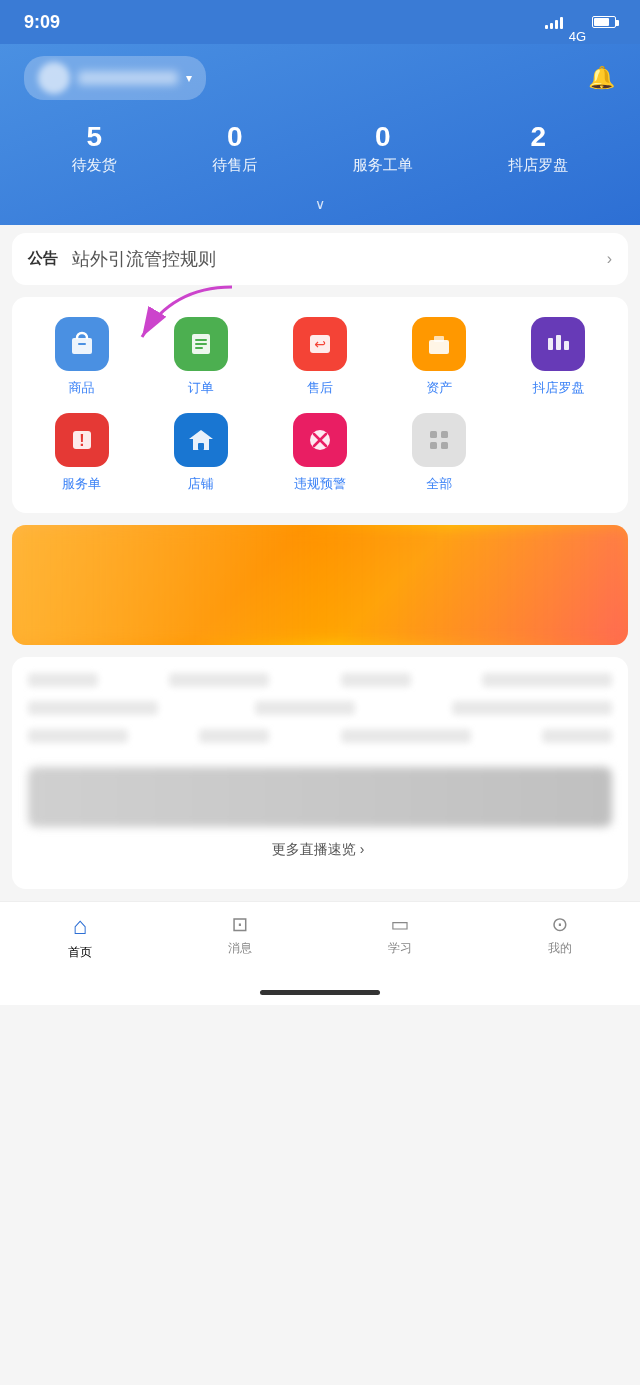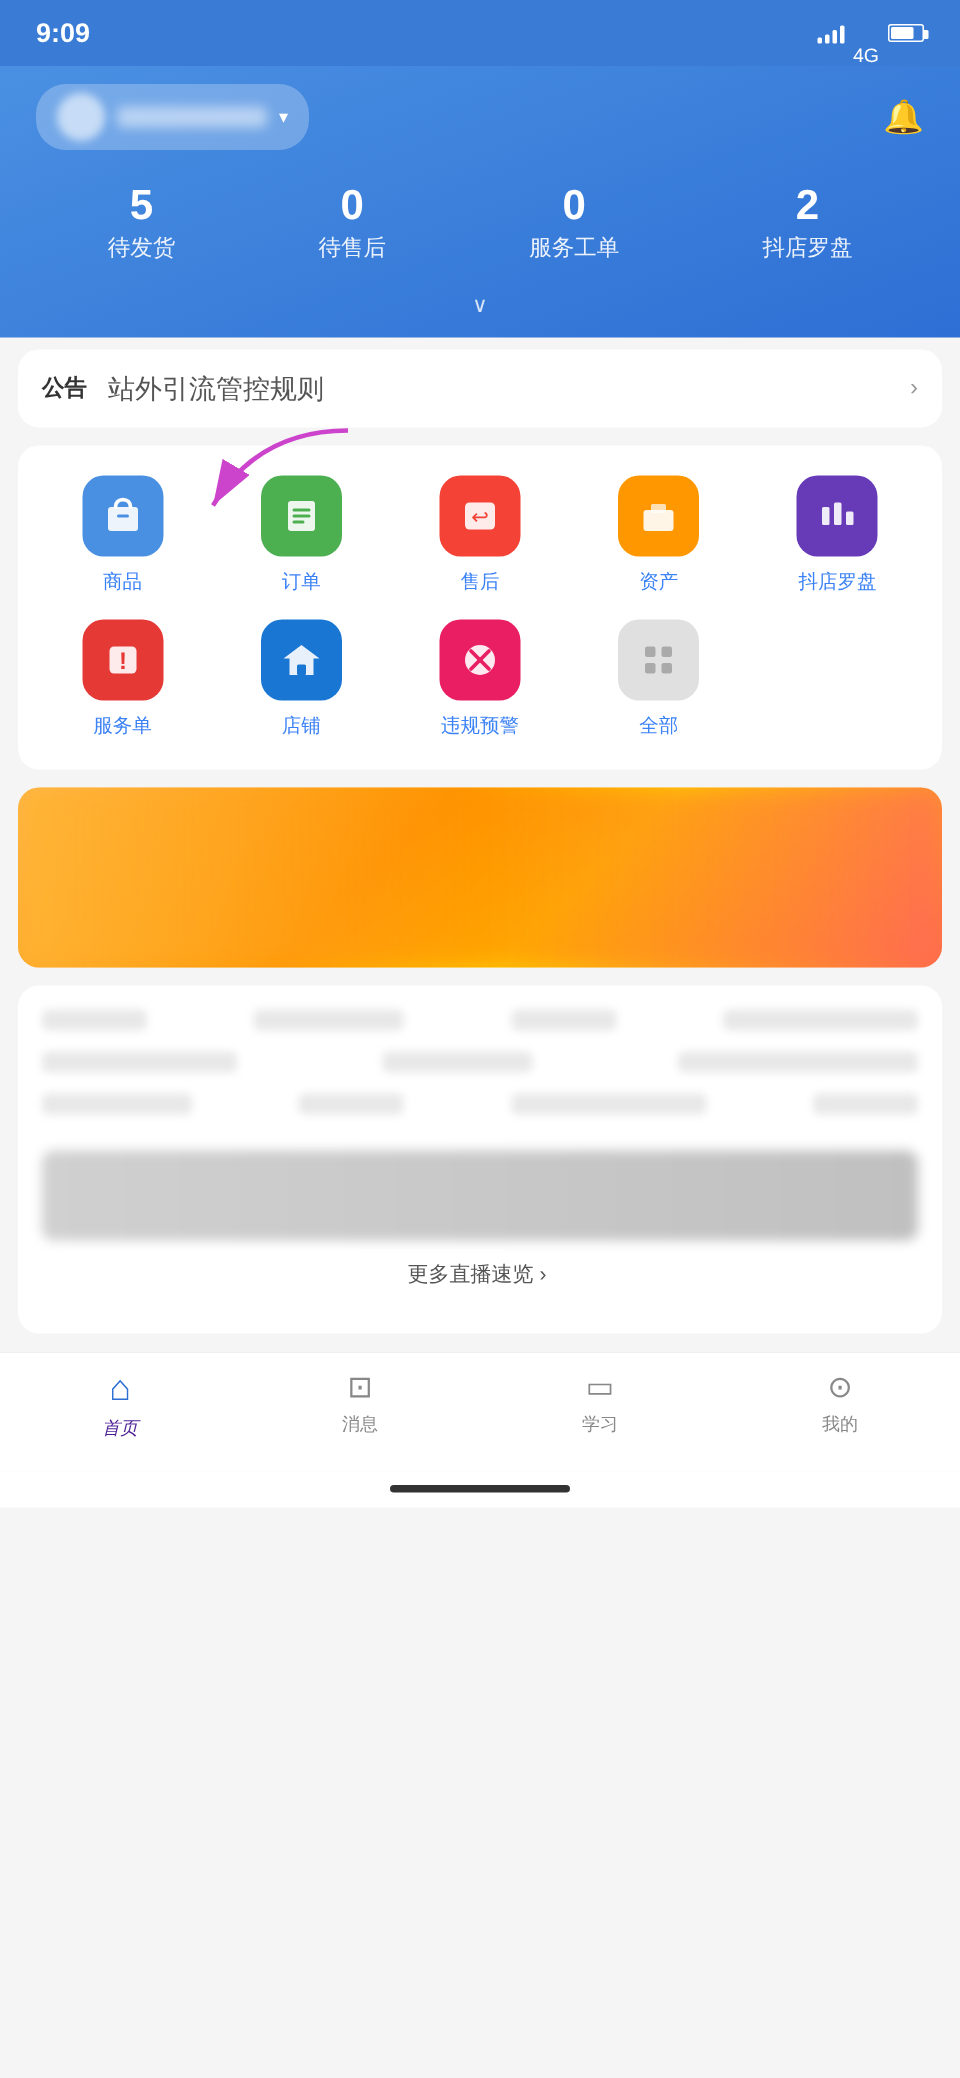--- a/index.html
+++ b/index.html
@@ -306,21 +306,21 @@
       align-items: center;
       gap: 4px;
       cursor: pointer;
     }
     .nav-icon {
       font-size: 24px;
     }
     .nav-label {
       font-size: 12px;
     }
-    .nav-item.active .nav-label { color: #4c1d95; font-style: italic; }
+    .nav-item.active .nav-label { color: #000000; }
     .nav-item.active .nav-icon { color: #2d6fd4; }
     .nav-item:not(.active) .nav-label { color: #888; }
     .nav-item:not(.active) .nav-icon { color: #888; }
 
     
     .home-indicator {
       background: white;
       height: 24px;
       display: flex;
       align-items: center;

